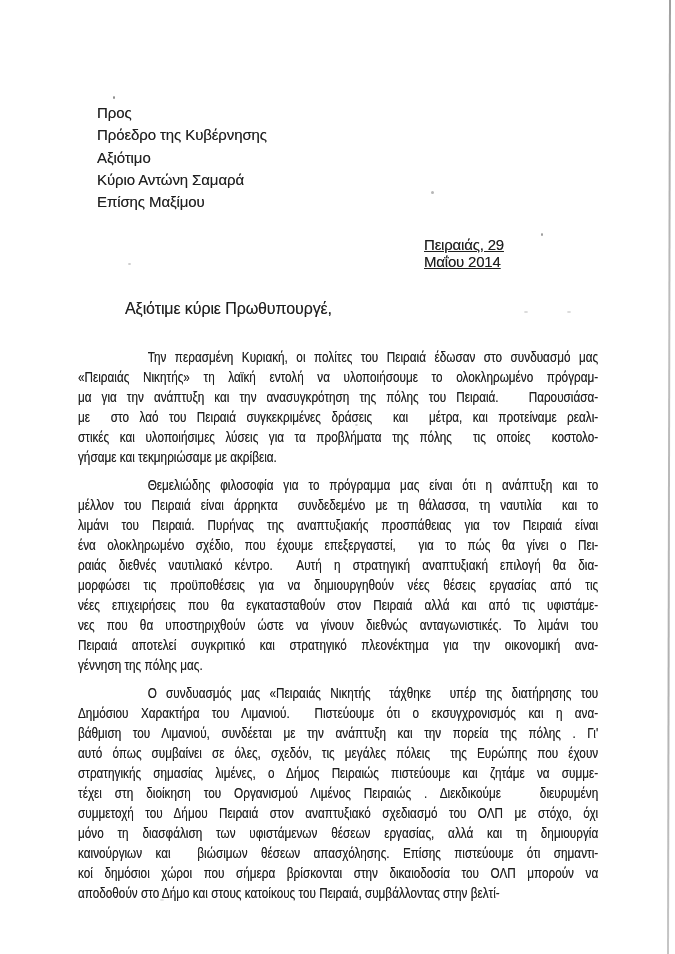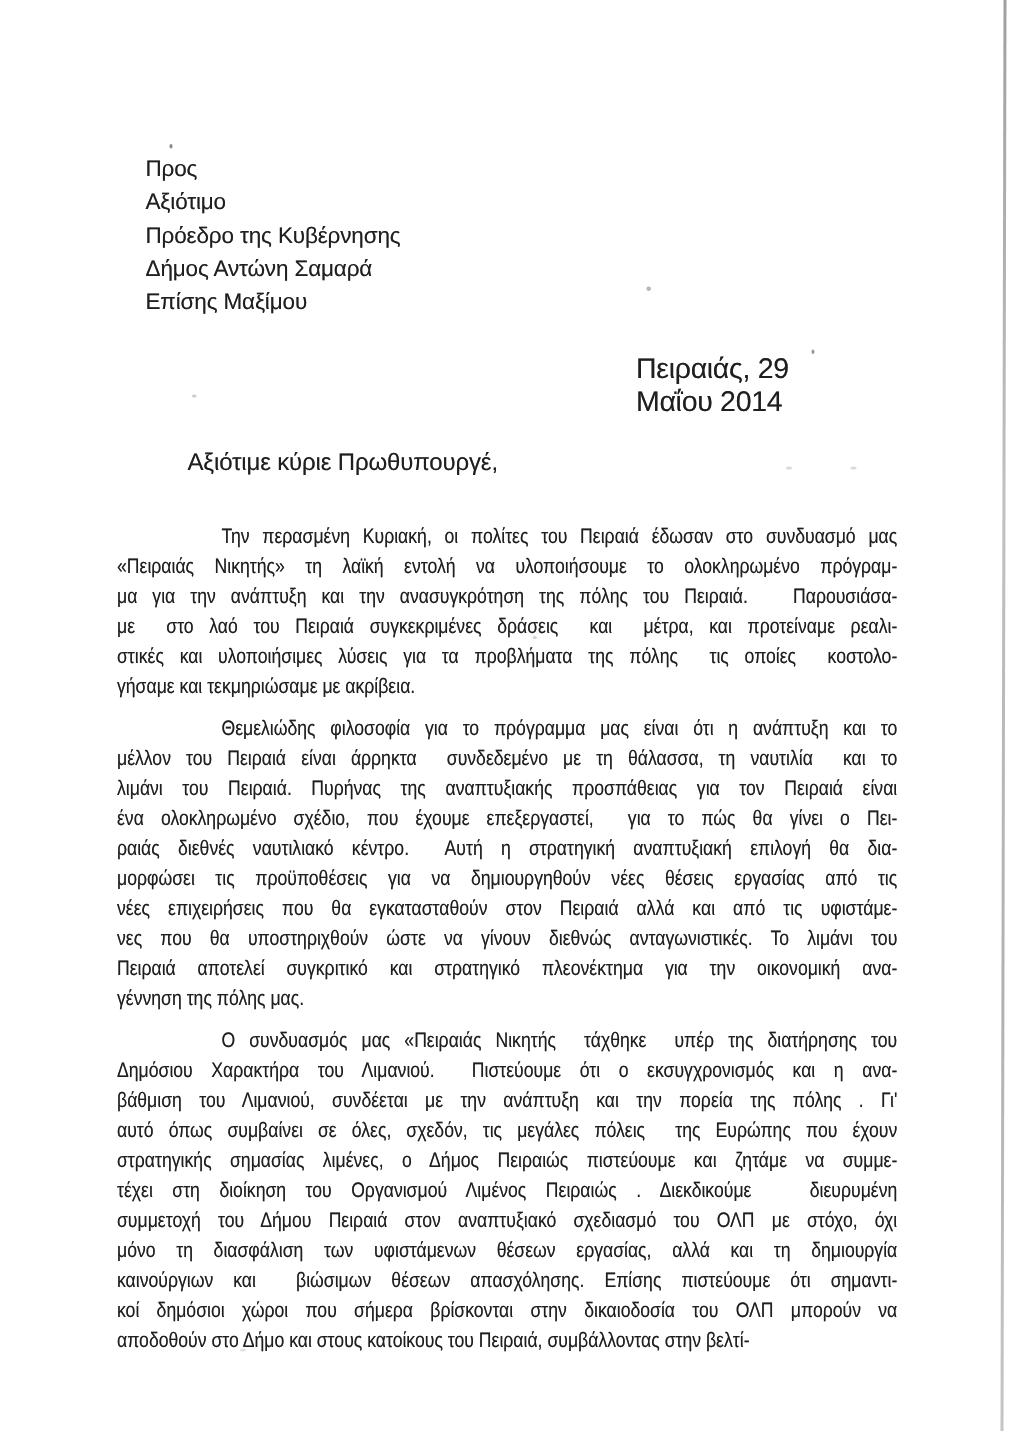--- a/index.html
+++ b/index.html
@@ -23,23 +23,24 @@
   
   .recipient{
     position:absolute;left:97px;top:102px;
     font-size:15px;line-height:22.3px;
     letter-spacing:-0.1px;
     text-shadow:0 0 0.4px rgba(35,35,35,0.55);
   }
   
   .dateline{
     position:absolute;left:424px;top:236px;
-    font-size:19px;
+    font-size:15px;
     letter-spacing:-0.2px;
     text-shadow:0 0 0.4px rgba(35,35,35,0.55);
+    text-decoration:underline;
   }
   
   .salutation{
     position:absolute;left:125px;top:300px;
     font-size:16px;
     letter-spacing:-0.1px;
     text-shadow:0 0 0.4px rgba(35,35,35,0.55);
   }
   
   .bodytext{
@@ -78,23 +79,23 @@
   .speck.s7{left:160px;top:899px;width:4px;height:2px;opacity:.2;}
   .speck.s8{left:478px;top:896px;width:4px;height:2px;opacity:.2;}
   .speck.s9{left:355px;top:424px;width:3px;height:2px;opacity:.3;}
 </style>
 </head>
 <body>
 
 <div class="page">
   <div class="recipient">
       <div class="addr-line">Προς</div>
+      <div class="addr-line">Πρόεδρο της Κυβέρνησης</div>
       <div class="addr-line">Αξιότιμο</div>
-      <div class="addr-line">Πρόεδρο της Κυβέρνησης</div>
-      <div class="addr-line">Δήμος Αντώνη Σαμαρά</div>
+      <div class="addr-line">Κύριο Αντώνη Σαμαρά</div>
       <div class="addr-line">Επίσης Μαξίμου</div>
     </div>
   <div class="dateline">Πειραιάς, 29 Μαΐου 2014</div>
   <div class="salutation">Αξιότιμε κύριε Πρωθυπουργέ,</div>
   <div class="bodytext">
       <div class="para">
         <div class="line para-first">Την περασμένη Κυριακή, οι πολίτες του Πειραιά έδωσαν στο συνδυασμό μας</div>
         <div class="line">«Πειραιάς Νικητής» τη λαϊκή εντολή να υλοποιήσουμε το ολοκληρωμένο πρόγραμ-</div>
         <div class="line">μα για την ανάπτυξη και την ανασυγκρότηση της πόλης του Πειραιά.   Παρουσιάσα-</div>
         <div class="line">με  στο λαό του Πειραιά συγκεκριμένες δράσεις  και  μέτρα, και προτείναμε ρεαλι-</div>

